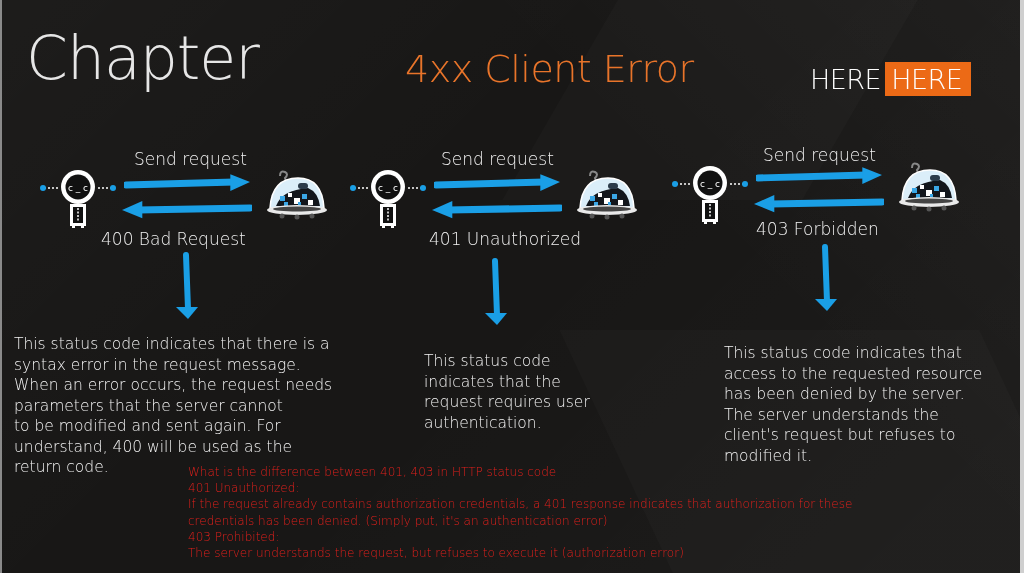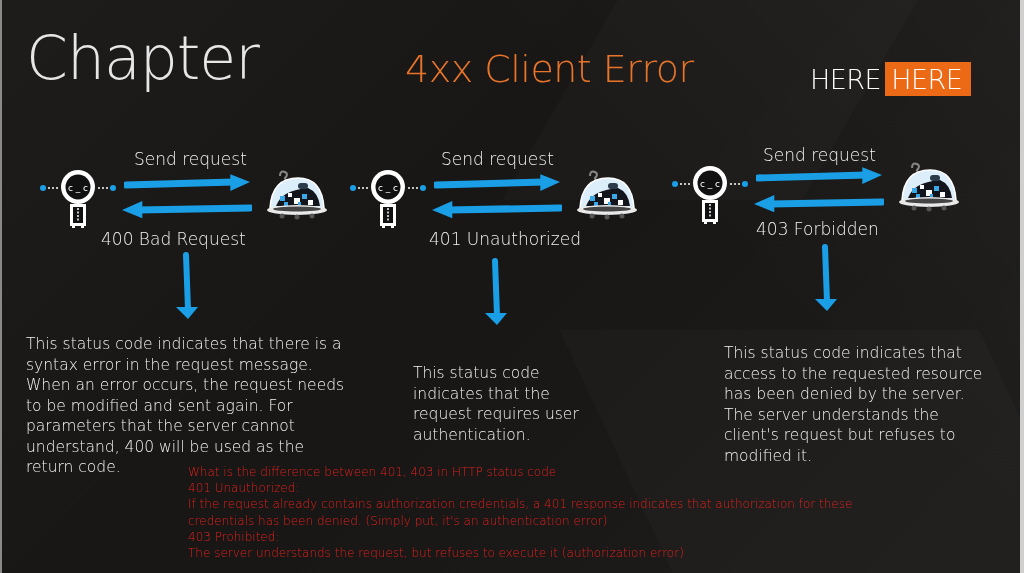--- a/index.html
+++ b/index.html
@@ -103,26 +103,26 @@
     <svg class="icon" style="left:120px;top:198px;width:132px;height:22px;">
         <use href="#arrow-left"></use>
       </svg>
     <svg class="icon" style="left:262px;top:166px;width:70px;height:60px;">
         <use href="#dome"></use>
       </svg>
     <div class="lbl" style="left:101px;top:229px;">400 Bad Request</div>
     <svg class="icon" style="left:172px;top:252px;width:30px;height:72px;">
         <use href="#arrow-down"></use>
       </svg>
-    <div class="desc" style="left:26px;top:334px;">
+    <div class="desc" style="left:14px;top:334px;">
       <div>This status code indicates that there is a</div>
       <div>syntax error in the request message.</div>
       <div>When an error occurs, the request needs</div>
+      <div>parameters that the server cannot</div>
       <div>to be modified and sent again. For</div>
-      <div>parameters that the server cannot</div>
       <div>understand, 400 will be used as the</div>
       <div>return code.</div>
     </div>
   </div>
 
   <div>
     <svg class="icon" style="left:348px;top:160px;width:80px;height:70px;">
         <use href="#robot"></use>
       </svg>
     <div class="lbl" style="left:441px;top:149px;">Send request</div>
@@ -132,21 +132,21 @@
     <svg class="icon" style="left:430px;top:198px;width:132px;height:22px;">
         <use href="#arrow-left"></use>
       </svg>
     <svg class="icon" style="left:572px;top:166px;width:70px;height:60px;">
         <use href="#dome"></use>
       </svg>
     <div class="lbl" style="left:429px;top:229px;">401 Unauthorized</div>
     <svg class="icon" style="left:481px;top:258px;width:30px;height:72px;">
         <use href="#arrow-down"></use>
       </svg>
-    <div class="desc" style="left:413px;top:351px;margin-top:12px;">
+    <div class="desc" style="left:424px;top:351px;">
       <div>This status code</div>
       <div>indicates that the</div>
       <div>request requires user</div>
       <div>authentication.</div>
     </div>
   </div>
 
   <div>
     <svg class="icon" style="left:670px;top:156px;width:80px;height:70px;">
         <use href="#robot"></use>

